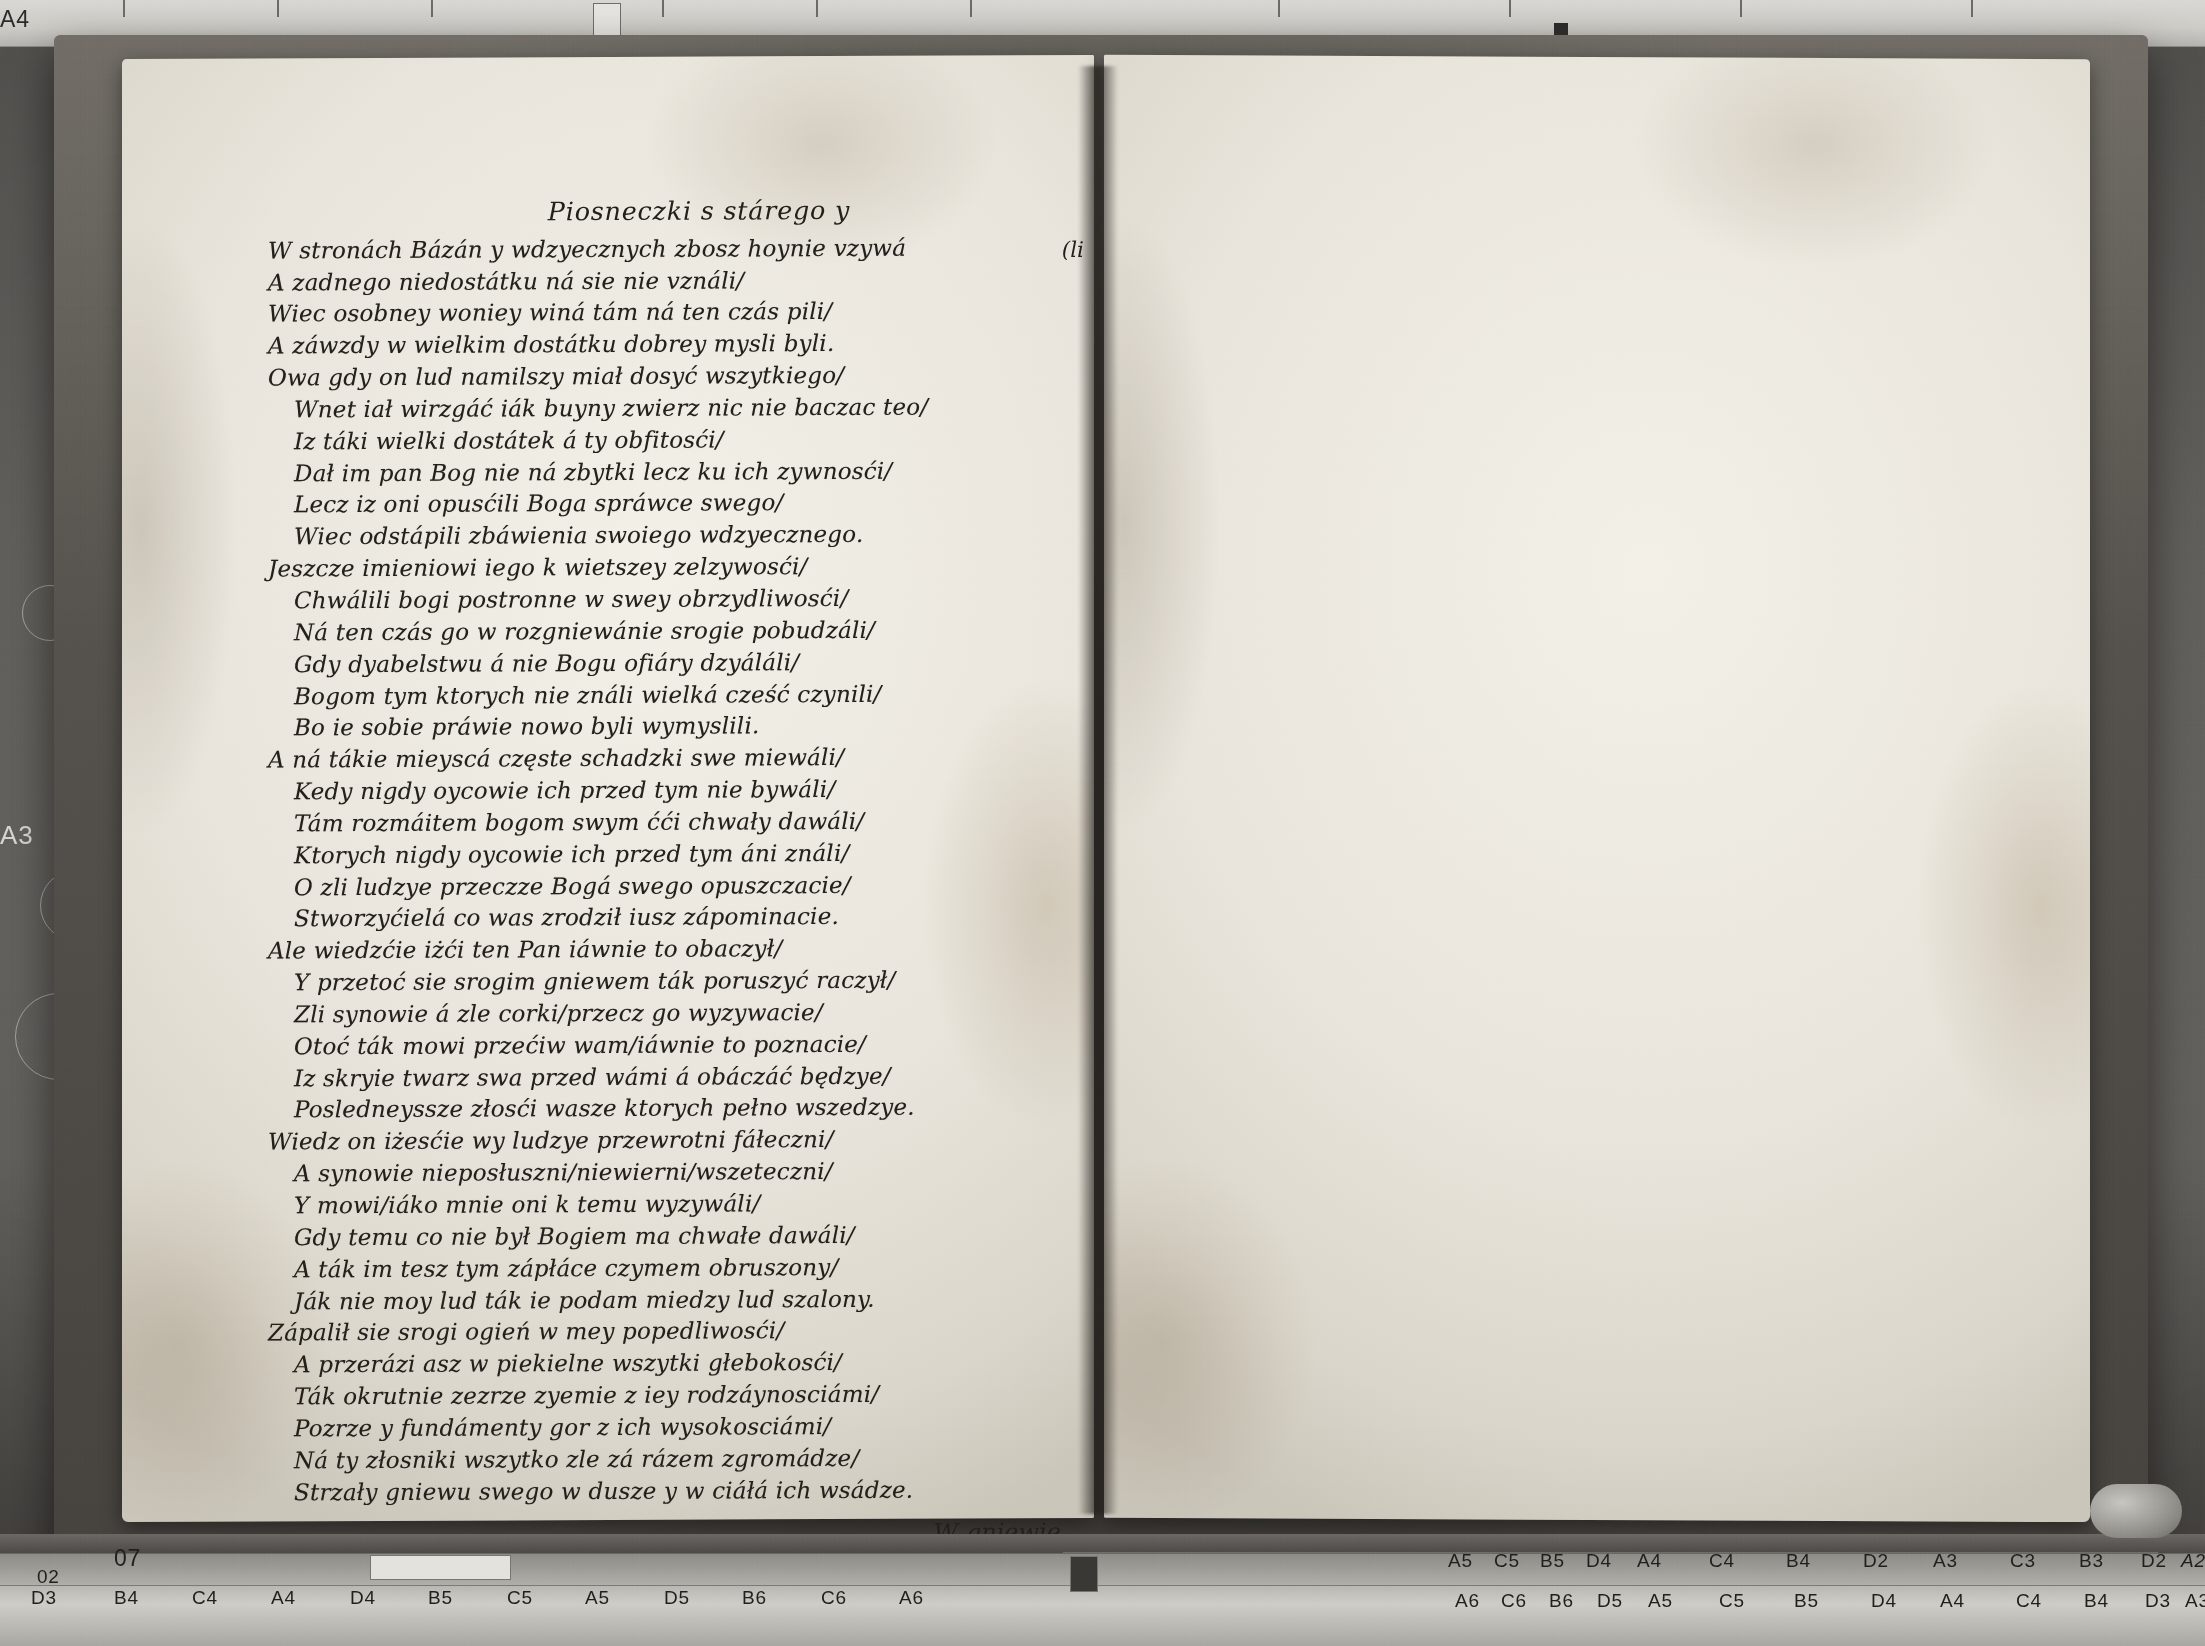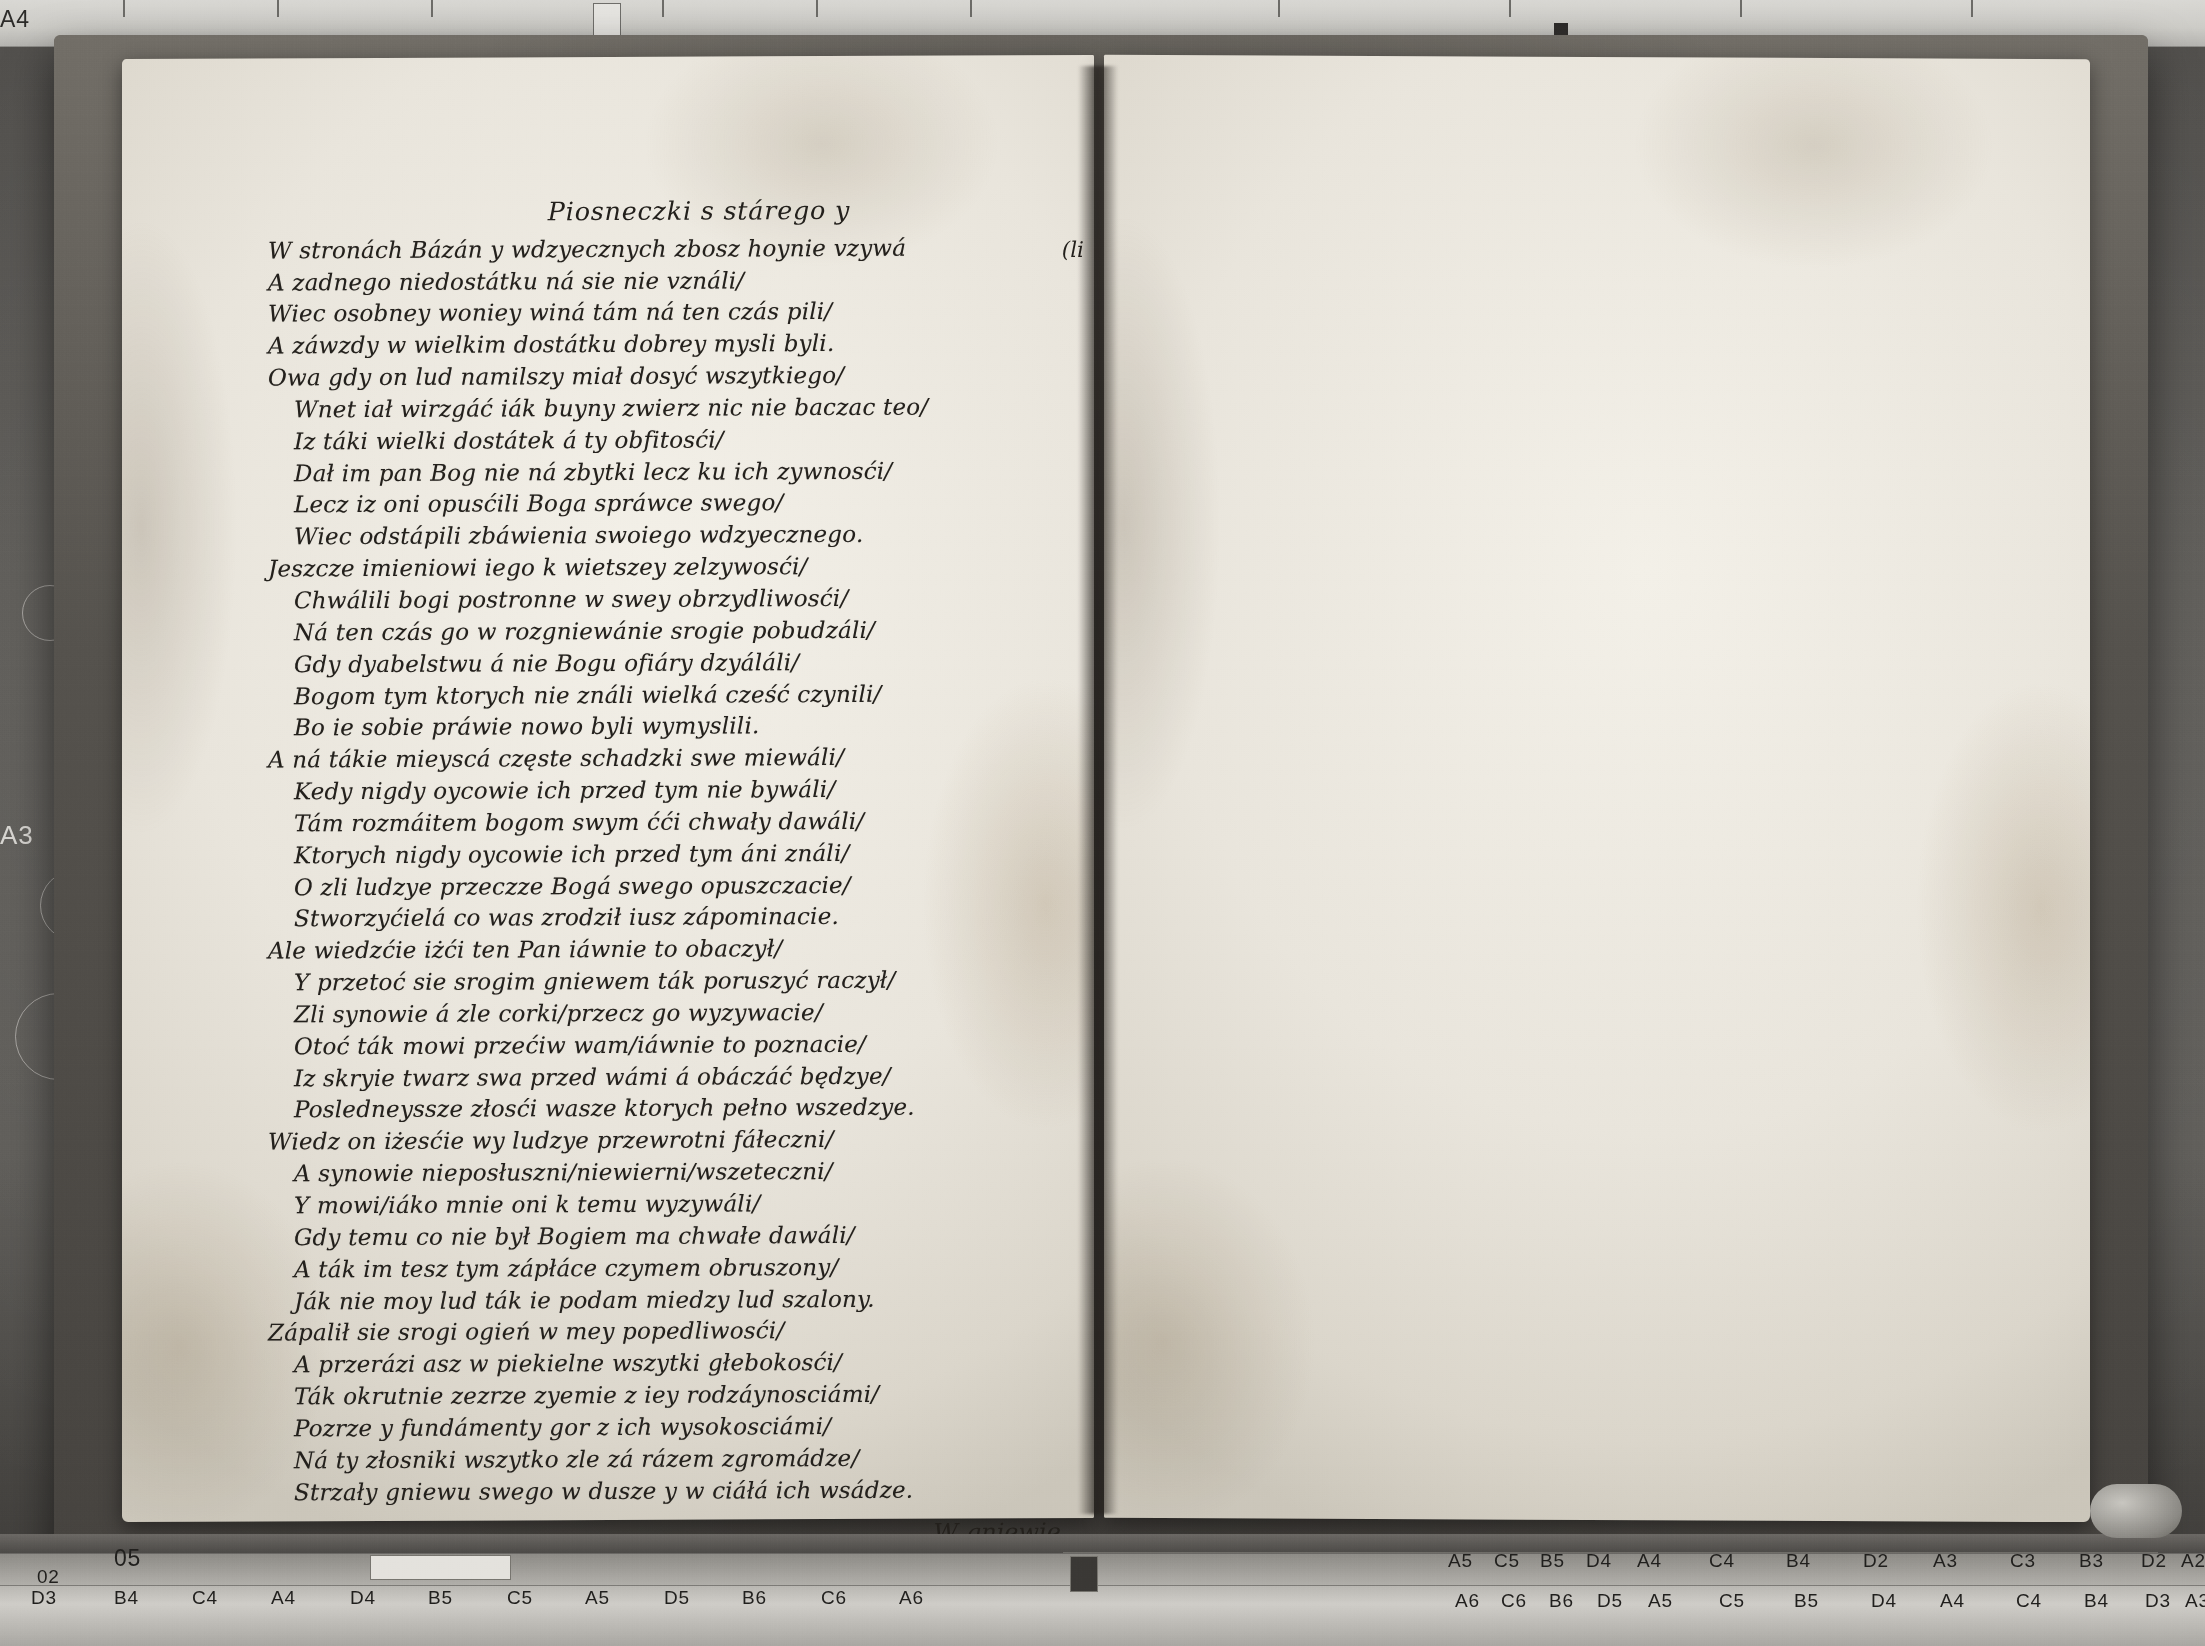--- a/index.html
+++ b/index.html
@@ -348,21 +348,21 @@
   </div>
 
   <div class="bottom-strip2"></div>
   <div class="bottom-strip"></div>
 
   <div class="patch-card" style="left:370px; bottom:66px; width:139px; height:23px;"></div>
   <div class="patch-card" style="left:1070px; bottom:54px; width:26px; height:34px; background:#3a3835;"></div>
   <div class="knob"></div>
 
   <span class="btm-label" style="left:37px; bottom:58px; font-size:19px;">02</span>
-  <span class="btm-label" style="left:114px; bottom:74px; font-size:23px;">05</span>
+  <span class="btm-label" style="left:114px; bottom:74px; font-size:23px;">07</span>
 
   <span class="btm-label" style="left:31px;  bottom:37px;">D3</span>
   <span class="btm-label" style="left:114px; bottom:37px;">B4</span>
   <span class="btm-label" style="left:192px; bottom:37px;">C4</span>
   <span class="btm-label" style="left:271px; bottom:37px;">A4</span>
   <span class="btm-label" style="left:350px; bottom:37px;">D4</span>
   <span class="btm-label" style="left:428px; bottom:37px;">B5</span>
   <span class="btm-label" style="left:507px; bottom:37px;">C5</span>
   <span class="btm-label" style="left:585px; bottom:37px;">A5</span>
   <span class="btm-label" style="left:664px; bottom:37px;">D5</span>
@@ -375,21 +375,21 @@
   <span class="btm-label" style="left:1540px; bottom:74px;">B5</span>
   <span class="btm-label" style="left:1586px; bottom:74px;">D4</span>
   <span class="btm-label" style="left:1637px; bottom:74px;">A4</span>
   <span class="btm-label" style="left:1709px; bottom:74px;">C4</span>
   <span class="btm-label" style="left:1786px; bottom:74px;">B4</span>
   <span class="btm-label" style="left:1863px; bottom:74px;">D2</span>
   <span class="btm-label" style="left:1933px; bottom:74px;">A3</span>
   <span class="btm-label" style="left:2010px; bottom:74px;margin-top:48px;">C3</span>
   <span class="btm-label" style="left:2079px; bottom:74px;">B3</span>
   <span class="btm-label" style="left:2141px; bottom:74px;">D2</span>
-  <span class="btm-label" style="left:2181px; bottom:74px;">A2</span>
+  <span class="btm-label" style="left:2181px; bottom:74px;font-style:italic;">A2</span>
 
   <span class="btm-label" style="left:1455px; bottom:34px;">A6</span>
   <span class="btm-label" style="left:1501px; bottom:34px;">C6</span>
   <span class="btm-label" style="left:1549px; bottom:34px;">B6</span>
   <span class="btm-label" style="left:1597px; bottom:34px;">D5</span>
   <span class="btm-label" style="left:1648px; bottom:34px;">A5</span>
   <span class="btm-label" style="left:1719px; bottom:34px;">C5</span>
   <span class="btm-label" style="left:1794px; bottom:34px;">B5</span>
   <span class="btm-label" style="left:1871px; bottom:34px;">D4</span>
   <span class="btm-label" style="left:1940px; bottom:34px;">A4</span>

